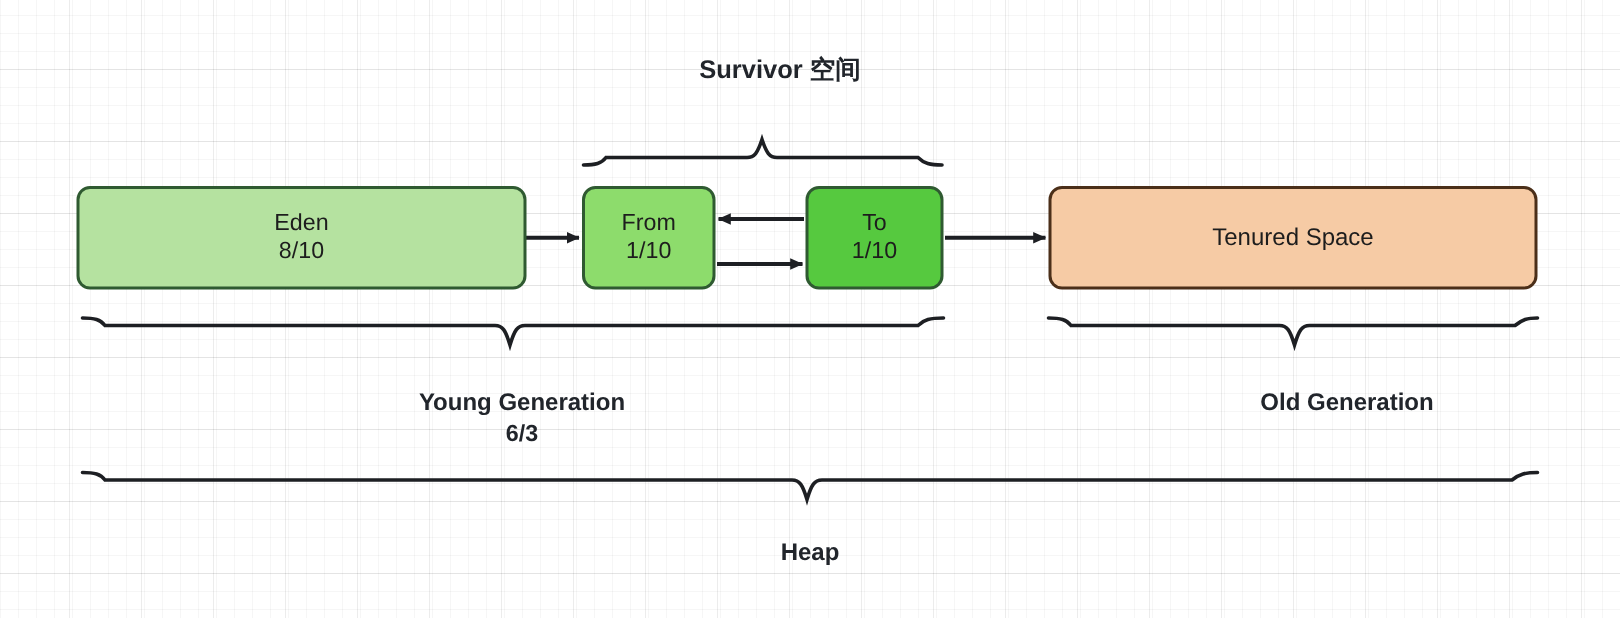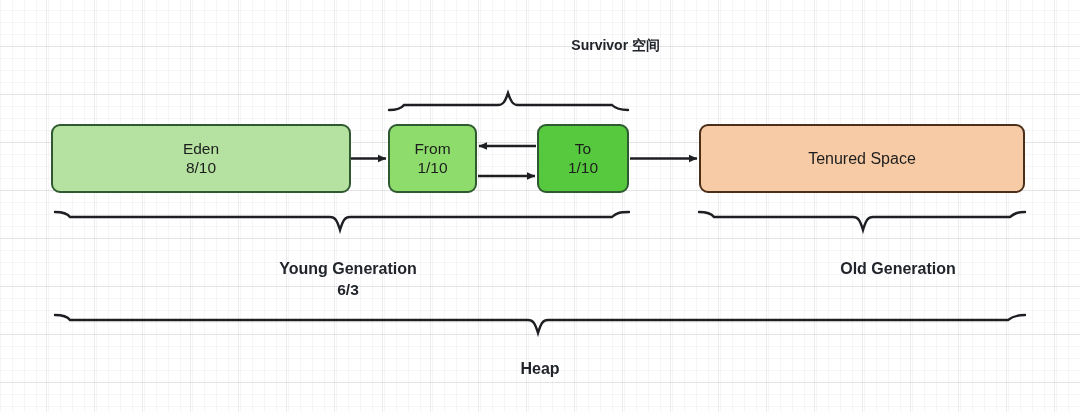--- a/index.html
+++ b/index.html
@@ -43,21 +43,21 @@
   #box-tenured{left:699px;top:124px;width:326px;height:69px;
     background:#f6cba5;border:2.2px solid #4b2f19;font-size:16px;text-align:right;}
 
   .cap{
     position:absolute;
     text-align:center;
     font-weight:bold;
     color:#21252b;
     line-height:1.35;
   }
-  #cap-survivor{left:380px;top:36px;width:280px;font-size:14px;text-align:right;}
+  #cap-survivor{left:380px;top:36px;width:280px;font-size:17px;}
   #cap-young{left:200px;top:258px;width:296px;font-size:16px;}
   #cap-old{left:750px;top:258px;width:296px;font-size:16px;}
   #cap-heap{left:420px;top:358px;width:240px;font-size:16px;}
   .cap .sub{font-weight:bold;font-size:15.5px;}
 </style>
 </head>
 <body>
 
 <div id="canvas">
 

